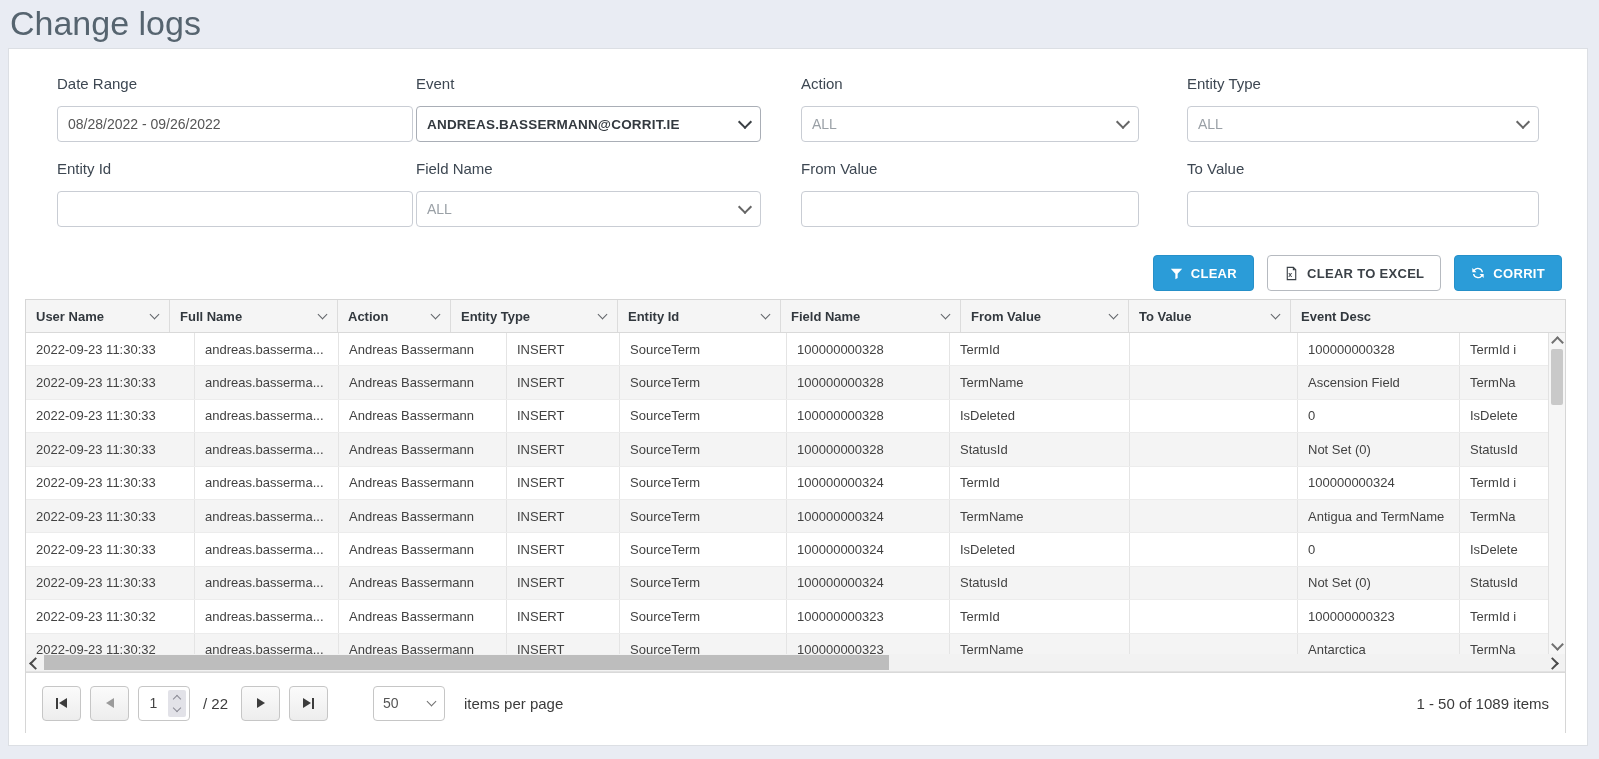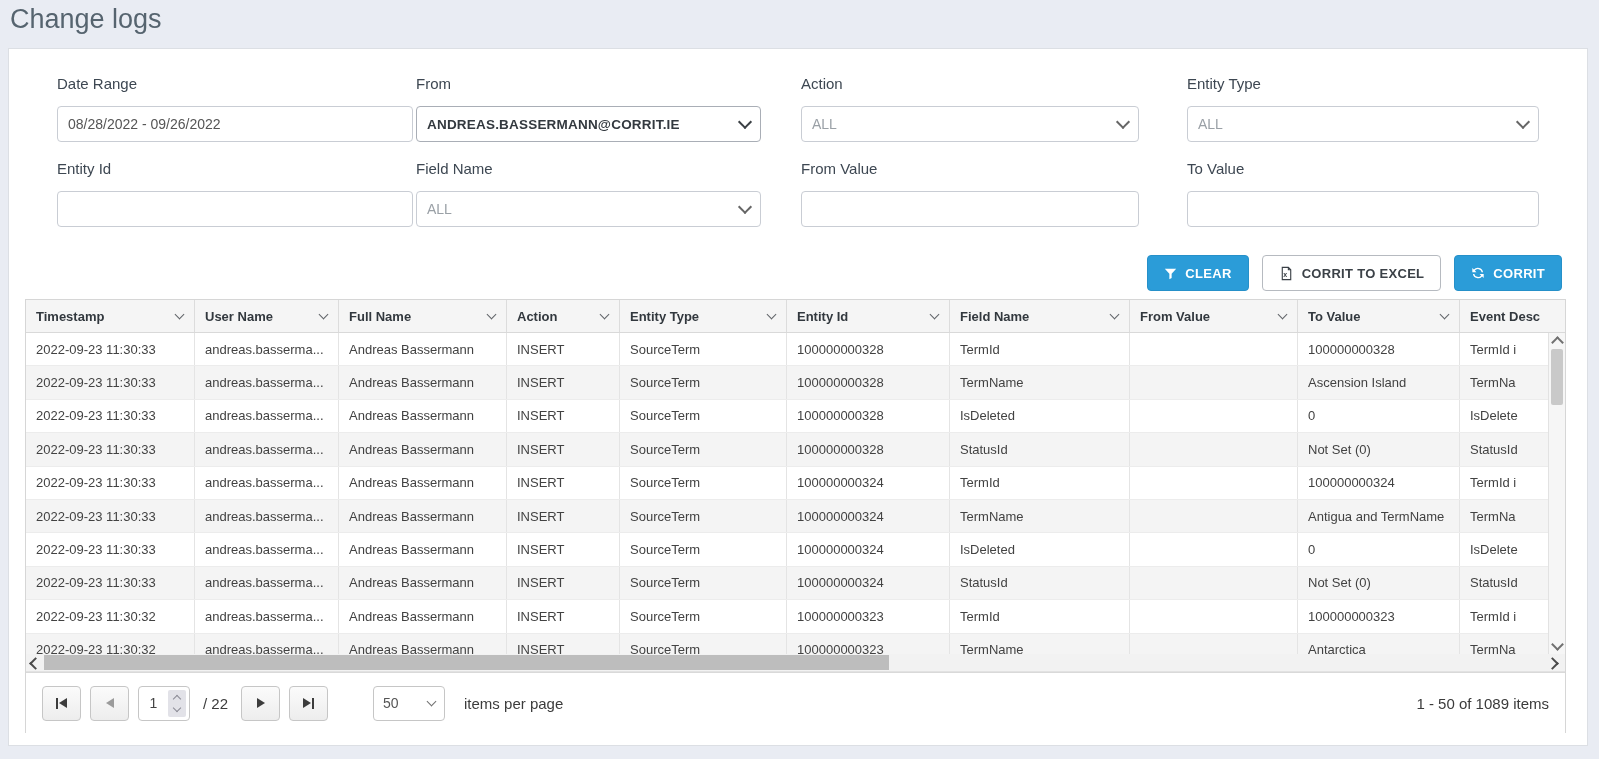--- a/index.html
+++ b/index.html
@@ -1,19 +1,19 @@
 <!DOCTYPE html>
 <html><head>
 <meta charset="utf-8">
 <style>
   html,body{margin:0;padding:0;}
   body{font-family:"Liberation Sans","DejaVu Sans",sans-serif;background:#e9ecf3;}
   .page{position:relative;width:1599px;height:759px;background:#e9ecf3;overflow:hidden;}
   .page-header{position:absolute;left:0;top:0;width:100%;height:48px;}
-  .page-title{position:absolute;left:10px;top:4px;font-size:27px;font-weight:400;color:#56646f;margin:0;}
+  .page-title{position:absolute;left:10px;top:4px;font-size:34px;font-weight:400;color:#56646f;margin:0;}
   .panel{position:absolute;left:8px;top:48px;width:1580px;height:698px;background:#fff;border:1px solid #dcdfe4;box-sizing:border-box;}
 
   
   .fblock{position:absolute;width:356px;}
   .fblock .flabel{font-size:15px;color:#3d4752;height:20px;}
   .frow1{top:26px;} .frow2{top:111px;}
   .fb-c1{left:16px;width:356px;margin-left:32px;} .fb-c2{left:407px;width:345px;}
   .fb-c3{left:792px;width:338px;} .fb-c4{left:1178px;width:352px;}
   .ffield{margin-top:11px;height:36px;box-sizing:border-box;border:1px solid #c9cdd4;border-radius:4px;background:#fff;
           display:flex;align-items:center;padding:0 10px;font-size:14px;color:#555;}
@@ -90,21 +90,21 @@
     <h1 class="page-title">Change logs</h1>
   </div>
 
   <div class="panel">
 
     <div class="fblock frow1 fb-c1">
       <div class="flabel">Date Range</div>
       <input class="ffield" value="08/28/2022 - 09/26/2022" style="">
     </div>
     <div class="fblock frow1 fb-c2">
-      <div class="flabel">From</div>
+      <div class="flabel">Event</div>
       <div class="ffield fselect user-border">
         <span class="sel-text sel-bold">ANDREAS.BASSERMANN@CORRIT.IE</span>
         <span class="chev dark"></span>
       </div>
     </div>
     <div class="fblock frow1 fb-c3">
       <div class="flabel">Action</div>
       <div class="ffield fselect">
         <span class="sel-text sel-muted">ALL</span>
         <span class="chev"></span>
@@ -144,36 +144,32 @@
             <path d="M1 2h14l-5.6 6.2v5.2l-2.8 1.6V8.2z" fill="#fff"></path>
           </svg>
         <span>CLEAR</span>
       </div>
       <div class="btn btn-white">
         <svg class="icon-svg" width="15" height="15" viewBox="0 0 16 16">
             <path d="M3.5 1.5h6.5l2.5 2.5v10.5h-9z" fill="none" stroke="#3b4147" stroke-width="1.2"></path>
             <path d="M10 1.5V4h2.5" fill="none" stroke="#3b4147" stroke-width="1.2"></path>
             <text x="4.6" y="11.5" font-size="7.5" font-weight="bold" fill="#3b4147" font-family="'Liberation Sans',sans-serif">x</text>
           </svg>
-        <span>CORRIT TO EXCEL</span>
+        <span>CLEAR TO EXCEL</span>
       </div>
       <div class="btn btn-blue">
         <svg class="icon-svg" width="14" height="14" viewBox="0 0 16 16">
             <path fill="#fff" d="M13.8 7A6 6 0 0 0 3.3 4.1L1.5 2.3V7H6.2L4.4 5.2A4.4 4.4 0 0 1 12.2 7h1.6zM2.2 9a6 6 0 0 0 10.5 2.9l1.8 1.8V9H9.8l1.8 1.8A4.4 4.4 0 0 1 3.8 9H2.2z"></path>
           </svg>
         <span>CORRIT</span>
       </div>
     </div>
 
     <div class="grid">
       <div class="grid-header">
-          <div class="th" style="width: 169px;">
-            <span class="th-label">Timestamp</span>
-            <span class="hchev"></span>
-          </div>
           <div class="th" style="width: 144px;">
             <span class="th-label">User Name</span>
             <span class="hchev"></span>
           </div>
           <div class="th" style="width: 168px;">
             <span class="th-label">Full Name</span>
             <span class="hchev"></span>
           </div>
           <div class="th" style="width: 113px;">
             <span class="th-label">Action</span>
@@ -218,21 +214,21 @@
           </div>
           <div class="tr alt">
             <div class="td" style="width: 169px;">2022-09-23 11:30:33</div>
             <div class="td" style="width: 144px;">andreas.basserma...</div>
             <div class="td" style="width: 168px;">Andreas Bassermann</div>
             <div class="td" style="width: 113px;">INSERT</div>
             <div class="td" style="width: 167px;">SourceTerm</div>
             <div class="td" style="width: 163px;">100000000328</div>
             <div class="td" style="width: 180px;">TermName</div>
             <div class="td" style="width: 168px;"></div>
-            <div class="td" style="width: 162px;">Ascension Island</div>
+            <div class="td" style="width: 162px;">Ascension Field</div>
             <div class="td" style="flex: 1 1 0%;">TermNa</div>
           </div>
           <div class="tr">
             <div class="td" style="width: 169px;">2022-09-23 11:30:33</div>
             <div class="td" style="width: 144px;">andreas.basserma...</div>
             <div class="td" style="width: 168px;">Andreas Bassermann</div>
             <div class="td" style="width: 113px;">INSERT</div>
             <div class="td" style="width: 167px;">SourceTerm</div>
             <div class="td" style="width: 163px;">100000000328</div>
             <div class="td" style="width: 180px;">IsDeleted</div>

